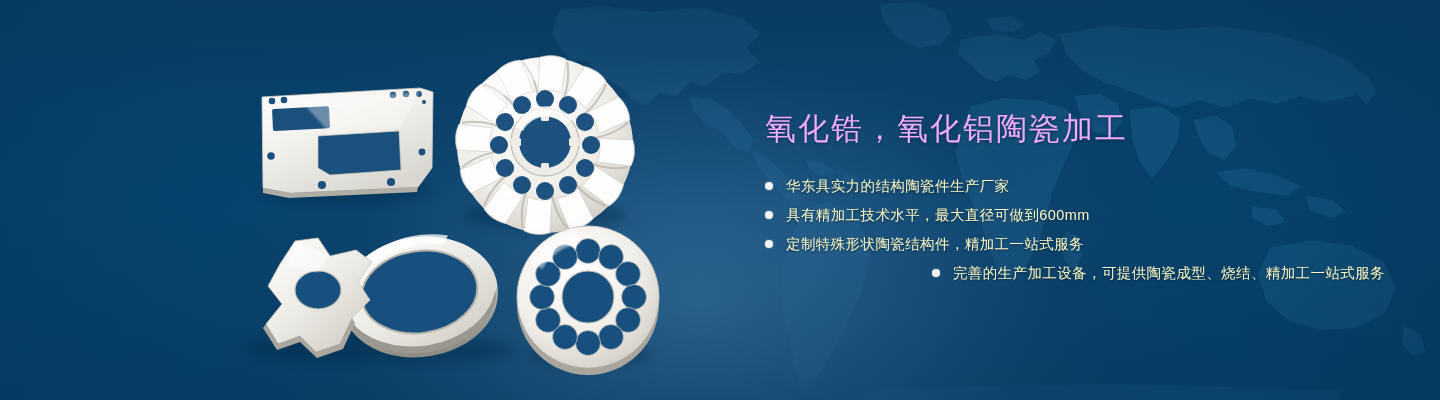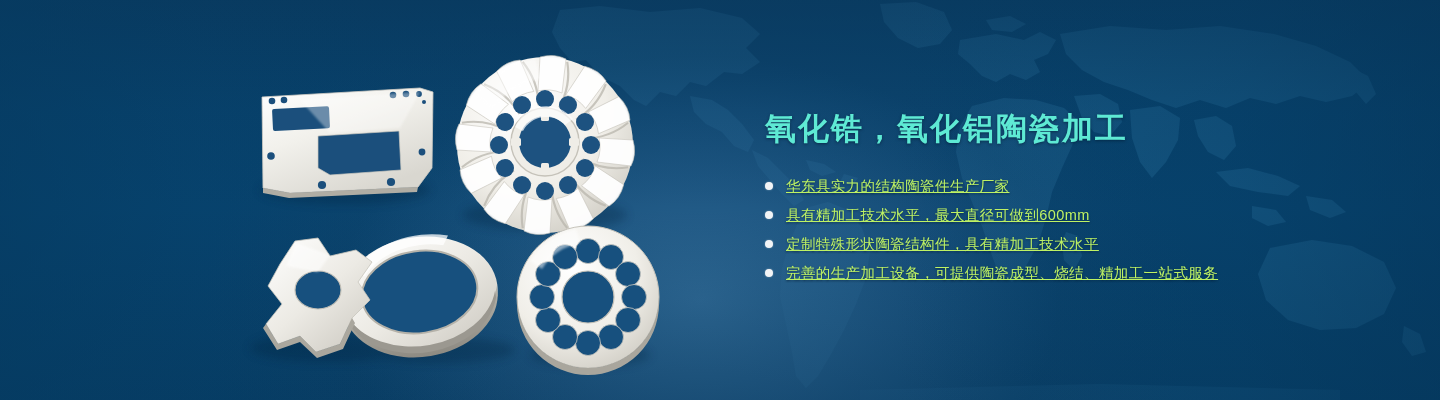--- a/index.html
+++ b/index.html
@@ -55,50 +55,49 @@
 
   
   .products{position:absolute;left:0;top:0;width:700px;height:400px;}
   .products svg{display:block;}
 
   
   .copy{
     position:absolute;left:765px;top:108px;width:620px;
   }
   .headline{
-    color:#5eead4;
+    color:#f0abfc;
     font-size:31px;
     line-height:42px;
     letter-spacing:2px;
-    font-weight:700;
+    font-weight:400;
     margin:0 0 26px 0;
     text-shadow:0 1px 3px rgba(0,20,40,0.55);
     white-space:nowrap;
   }
   .bullets{list-style:none;margin:0;padding:0;}
   .bullet{
     display:flex;align-items:center;
     margin:0 0 9px 0;
     white-space:nowrap;
   }
-  .bullet:last-child{margin-bottom:16px;}
+  .bullet:last-child{margin-bottom:16px;justify-content:flex-end;}
   .dot{
     width:8px;height:8px;border-radius:50%;
     background:#f2f4f6;
     flex:0 0 8px;
     margin-right:13px;
     box-shadow:0 0 2px rgba(255,255,255,0.4);
   }
   .btext{
-    color:#bef264;
+    color:#fef9c3;
     font-size:14.5px;
     line-height:20px;
     letter-spacing:0.4px;
     text-shadow:0 1px 2px rgba(0,20,40,0.5);
-    text-decoration:underline;
   }
 </style>
 </head>
 <body>
 
 <div id="banner">
 
   <div class="bg-base"></div>
 
   <div class="bg-map">
@@ -389,21 +388,21 @@
       <li class="bullet">
         <span class="dot"></span>
         <span class="btext">华东具实力的结构陶瓷件生产厂家</span>
       </li>
       <li class="bullet">
         <span class="dot"></span>
         <span class="btext">具有精加工技术水平，最大直径可做到600mm</span>
       </li>
       <li class="bullet">
         <span class="dot"></span>
-        <span class="btext">定制特殊形状陶瓷结构件，具有精加工技术水平</span>
+        <span class="btext">定制特殊形状陶瓷结构件，精加工一站式服务</span>
       </li>
       <li class="bullet">
         <span class="dot"></span>
         <span class="btext">完善的生产加工设备，可提供陶瓷成型、烧结、精加工一站式服务</span>
       </li>
     </ul>
   </div>
 
 </div>
 

